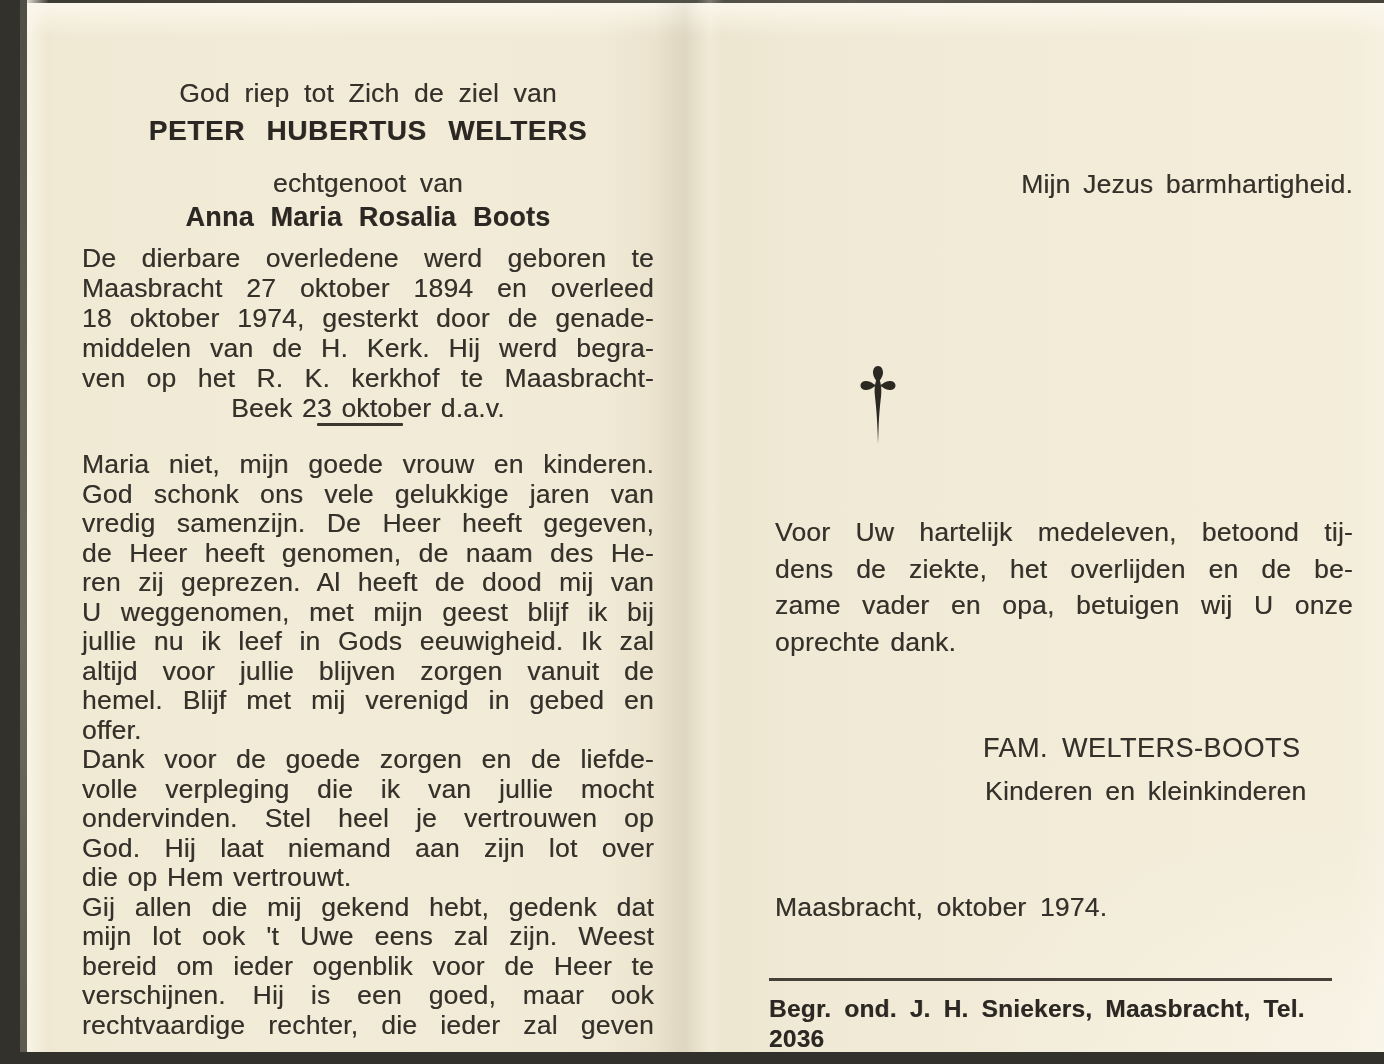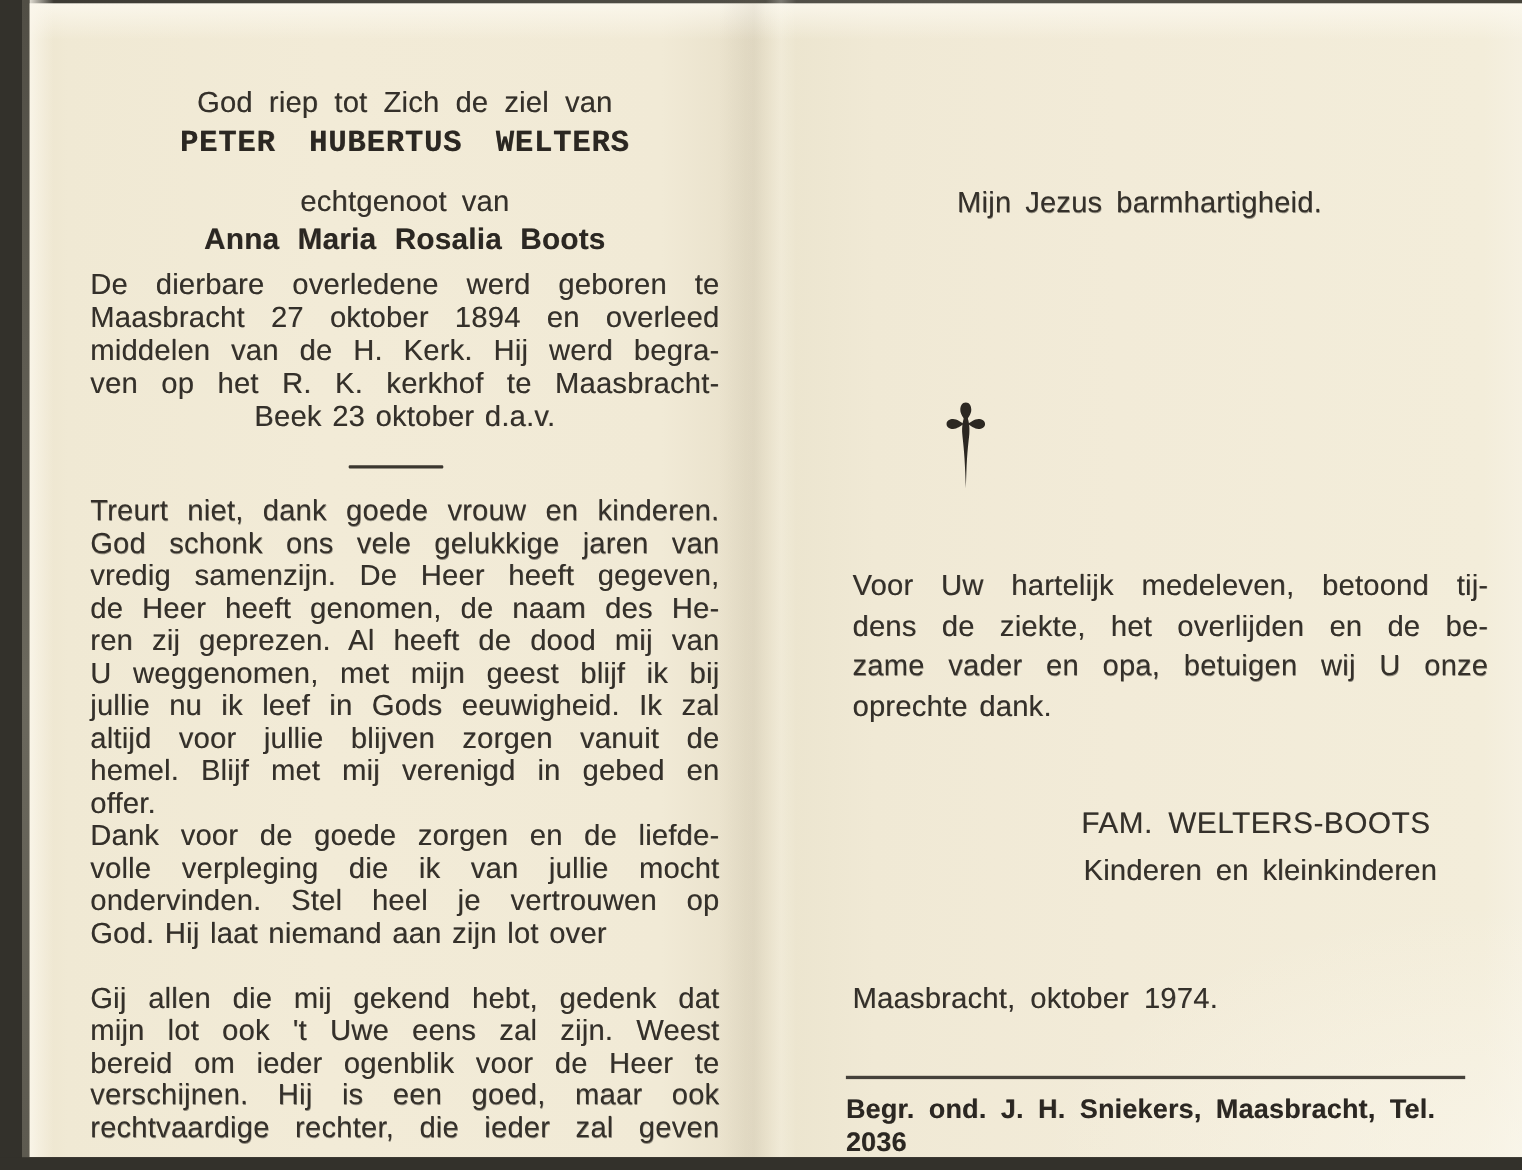--- a/index.html
+++ b/index.html
@@ -49,66 +49,68 @@
 <div class="scan">
 
   <div class="edge-top"></div>
   <div class="edge-left"></div>
   <div class="edge-left-light"></div>
   <div class="paper-edge-right"></div>
   <div class="fold-shadow"></div>
 
   <div class="page page-left">
     <div class="txt center" style="top:78px;word-spacing:7px;">God riep tot Zich de ziel van</div>
-    <div class="txt center bold" style="top:116px;font-size:28px;word-spacing:13px;letter-spacing:0.6px;font-family:Liberation Mono, monospace;">PETER HUBERTUS WELTERS</div>
+    <div class="txt center bold" style="top:116px;font-size:28px;word-spacing:13px;letter-spacing:0.6px;">PETER HUBERTUS WELTERS</div>
     <div class="txt center" style="top:168px;word-spacing:6px;">echtgenoot van</div>
     <div class="txt center bold" style="top:202px;font-size:27px;word-spacing:9px;">Anna Maria Rosalia Boots</div>
 
     <div class="txt lines last-center" style="top:243px;">
         <div class="line">De dierbare overledene werd geboren te</div>
         <div class="line">Maasbracht 27 oktober 1894 en overleed</div>
+        <div class="line">18 oktober 1974, gesterkt door de genade-</div>
         <div class="line">middelen van de H. Kerk. Hij werd begra-</div>
         <div class="line">ven op het R. K. kerkhof te Maasbracht-</div>
         <div class="line">Beek 23 oktober d.a.v.</div>
       </div>
 
     <div class="divider" style="top:423px;left:235px;width:86px;height:3px;"></div>
 
     <div class="txt lines last-left" style="top:450px;line-height:29.5px;">
-        <div class="line">Treurt niet, dank goede vrouw en kinderen.</div>
+        <div class="line">Maria niet, mijn goede vrouw en kinderen.</div>
         <div class="line">God schonk ons vele gelukkige jaren van</div>
         <div class="line">vredig samenzijn. De Heer heeft gegeven,</div>
         <div class="line">de Heer heeft genomen, de naam des He-</div>
         <div class="line">ren zij geprezen. Al heeft de dood mij van</div>
         <div class="line">U weggenomen, met mijn geest blijf ik bij</div>
         <div class="line">jullie nu ik leef in Gods eeuwigheid. Ik zal</div>
         <div class="line">altijd voor jullie blijven zorgen vanuit de</div>
         <div class="line">hemel. Blijf met mij verenigd in gebed en</div>
         <div class="line">offer.</div>
       </div>
 
     <div class="txt lines last-left" style="top:745px;line-height:29.5px;">
         <div class="line">Dank voor de goede zorgen en de liefde-</div>
         <div class="line">volle verpleging die ik van jullie mocht</div>
         <div class="line">ondervinden. Stel heel je vertrouwen op</div>
         <div class="line">God. Hij laat niemand aan zijn lot over</div>
+        <div class="line">die op Hem vertrouwt.</div>
       </div>
 
     <div class="txt lines" style="top:892.5px;line-height:29.5px;">
         <div class="line">Gij allen die mij gekend hebt, gedenk dat</div>
         <div class="line">mijn lot ook 't Uwe eens zal zijn. Weest</div>
         <div class="line">bereid om ieder ogenblik voor de Heer te</div>
         <div class="line">verschijnen. Hij is een goed, maar ook</div>
         <div class="line">rechtvaardige rechter, die ieder zal geven</div>
       </div>
   </div>
 
   <div class="page page-right">
 
-    <div class="txt" style="top:169px;padding-left:95px;box-sizing:border-box;word-spacing:5px;">Mijn Jezus barmhartigheid.</div>
+    <div class="txt" style="top:169px;padding-left:95px;box-sizing:border-box;word-spacing:5px;text-align:right;">Mijn Jezus barmhartigheid.</div>
 
     <div class="cross" style="top:364px;left:83px;">
       <svg width="40" height="86" viewBox="0 0 40 86" aria-hidden="true">
         <g fill="#2c2822">
           <path d="M20 2 C23.4 2 25 5.2 25 8.6 C25 12.8 21.8 16.2 20.6 18.6 L19.4 18.6 C18.2 16.2 15 12.8 15 8.6 C15 5.2 16.6 2 20 2 Z"></path>
           <path d="M2.5 21.5 C2.5 18.4 5.4 17 8.4 17 C12.2 17 15.3 19.9 17.5 21 L17.5 22 C15.3 23.1 12.2 26 8.4 26 C5.4 26 2.5 24.6 2.5 21.5 Z"></path>
           <path d="M37.5 21.5 C37.5 18.4 34.6 17 31.6 17 C27.8 17 24.7 19.9 22.5 21 L22.5 22 C24.7 23.1 27.8 26 31.6 26 C34.6 26 37.5 24.6 37.5 21.5 Z"></path>
           <path d="M20 12 C22.6 16.5 23.8 24 23.2 30.5 C22.7 36.5 21.2 46 20.5 66 L20 80 L19.5 66 C18.8 46 17.3 36.5 16.8 30.5 C16.2 24 17.4 16.5 20 12 Z"></path>
         </g>
       </svg>

